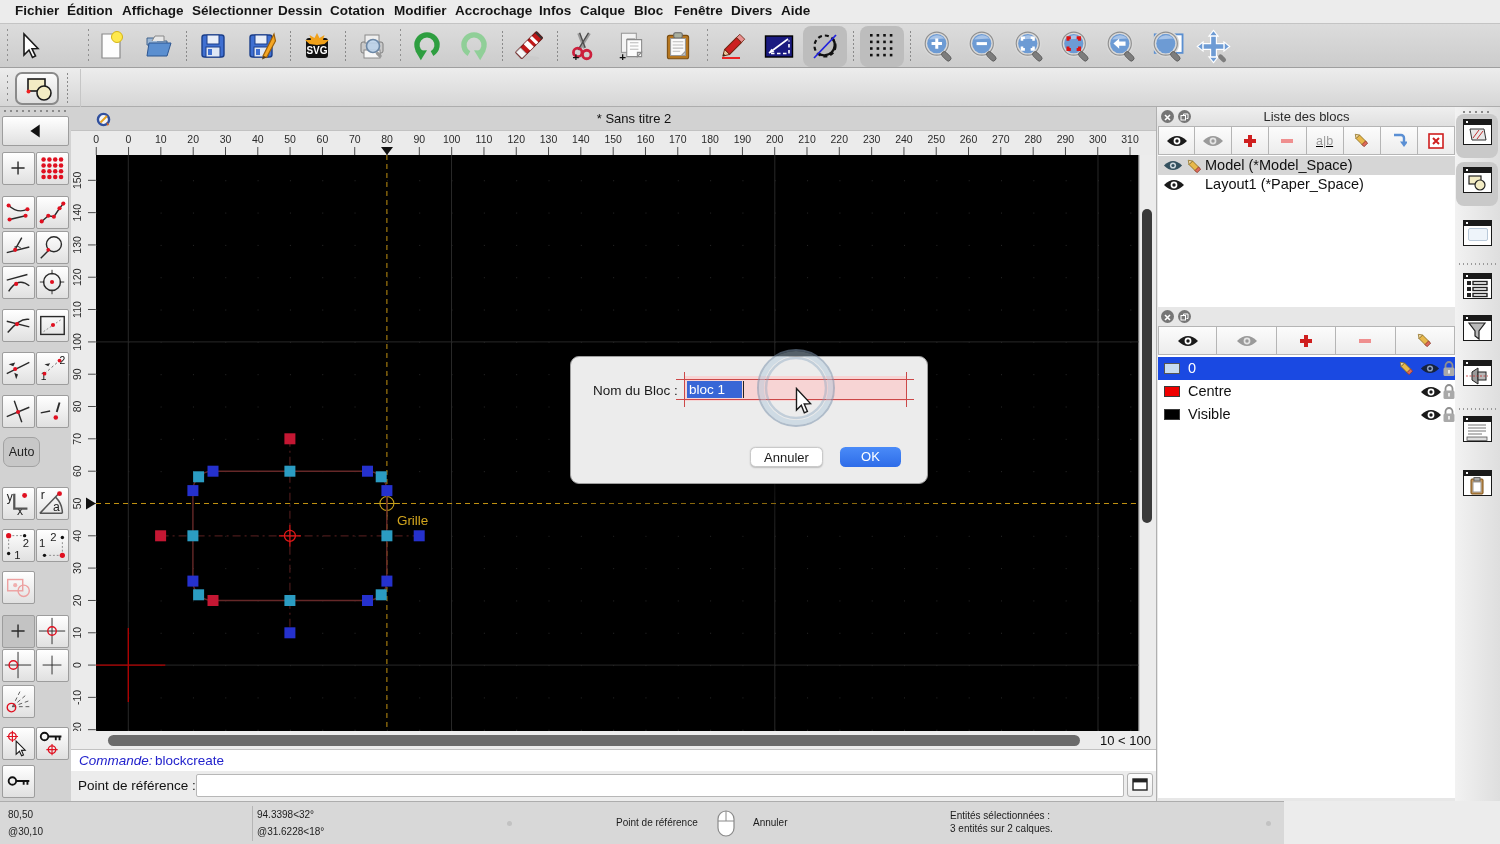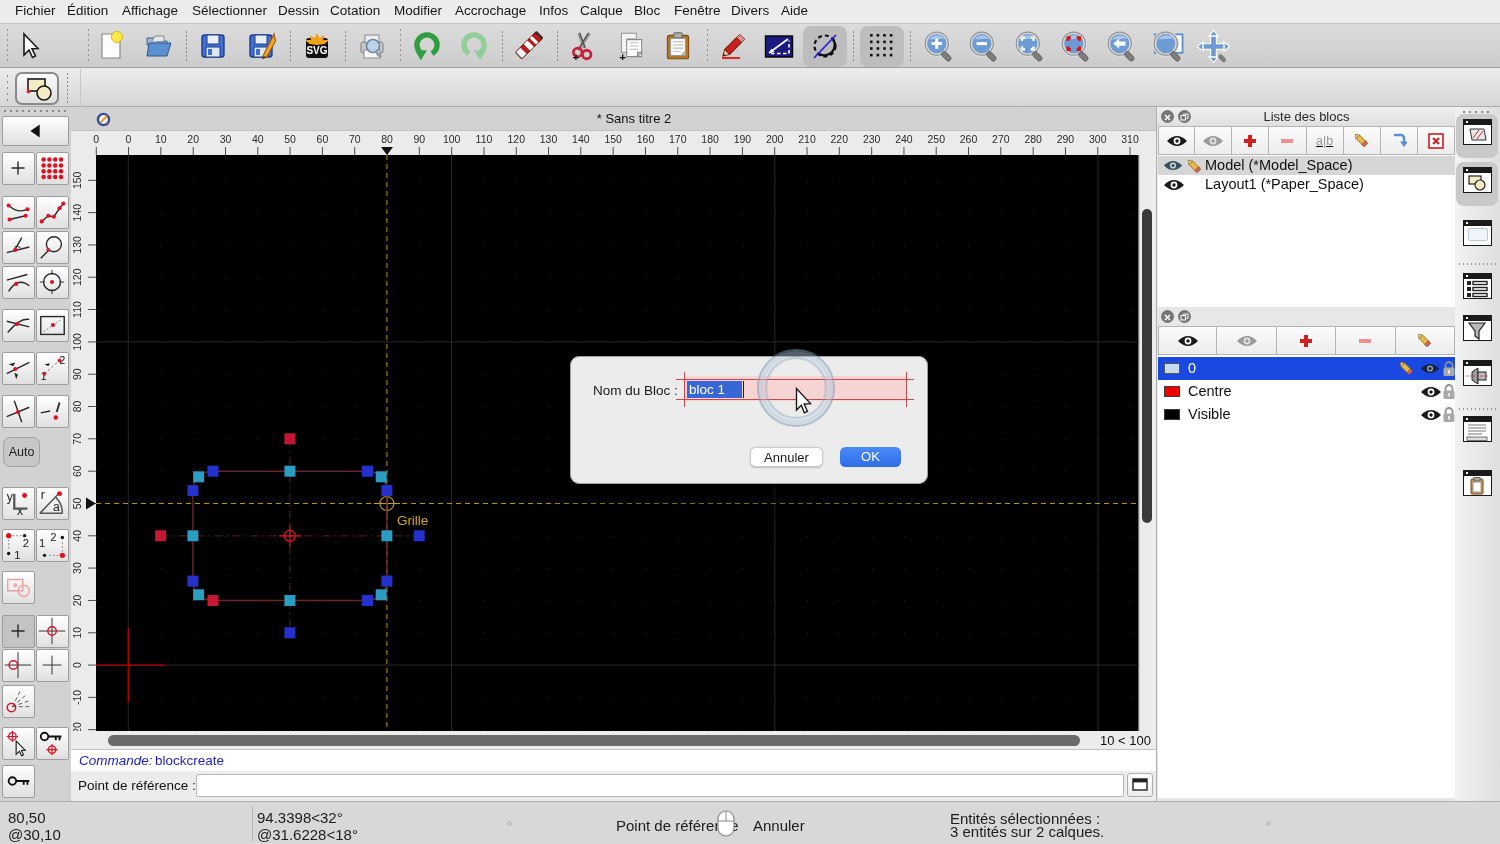--- a/index.html
+++ b/index.html
@@ -1,26 +1,26 @@
 <!DOCTYPE html>
 <html><head><meta charset="utf-8">
 <style>
 *{margin:0;padding:0;box-sizing:border-box;}
 html,body{width:1500px;height:844px;overflow:hidden;}
 body{font-family:"Liberation Sans",sans-serif;position:relative;background:#ececec;}
 .abs{position:absolute;}
 #menubar{left:0;top:0;width:1500px;height:23px;background:#ececec;font-size:13.5px;color:#151515;}
-#menubar span{position:absolute;top:3px;white-space:nowrap;}
+#menubar span{position:absolute;top:3px;white-space:nowrap;font-weight:bold;}
 #toolbar1{left:0;top:23px;width:1500px;height:45px;background:linear-gradient(#dcdcdc,#cccccc);border-bottom:1px solid #9f9f9f;border-top:1px solid #c4c4c4;}
 #toolbar2{left:0;top:69px;width:1500px;height:38px;background:linear-gradient(#ececec,#d6d6d6);border-bottom:1px solid #adadad;}
 #leftbar{left:0;top:107px;width:71px;height:694px;background:#d2d2d2;}
 .lbtn{position:absolute;background:linear-gradient(#ffffff,#e0e0e0);border:1px solid #9d9d9d;border-radius:2px;}
 .sep{position:absolute;width:1px;background-image:linear-gradient(#8a8a8a 2px, transparent 2px);background-size:1px 4px;}
 #tabbar{left:71px;top:107px;width:1085px;height:24px;background:#d2d2d2;border-bottom:1px solid #c2c2c2;}
-#statusbar{left:0;top:801px;width:1500px;height:43px;background:#d8d8d8;border-top:1px solid #adadad;font-size:15px;color:#1c1c1c;}
+#statusbar{left:0;top:801px;width:1284px;height:43px;background:#d8d8d8;border-top:1px solid #adadad;font-size:10px;color:#1c1c1c;}
 #cmdline{left:71px;top:748.5px;width:1085px;height:22px;background:#ffffff;border-top:1px solid #c2c2c2;font-size:13.5px;}
 #optrow{left:71px;top:770.5px;width:1085px;height:31px;background:#ececec;font-size:13.5px;color:#111;}
 #dock{left:1156px;top:107px;width:299px;height:694px;background:#e7e7e7;border-left:1px solid #b0b0b0;}
 #strip{left:1455px;top:107px;width:45px;height:694px;background:linear-gradient(90deg,#f2f2f2,#dedede);}
 .ptitle{position:absolute;width:299px;height:19px;background:linear-gradient(#efefef,#e0e0e0);font-size:13px;color:#2a2a2a;text-align:center;line-height:19px;}
 .circbtn{position:absolute;width:13px;height:13px;border-radius:50%;background:#767676;color:#fff;}
 .prow{position:absolute;display:flex;}
 .pbtn{height:100%;background:linear-gradient(#fcfcfc,#ececec);border:1px solid #b5b5b5;border-left:none;display:flex;align-items:center;justify-content:center;text-decoration:underline;}
 .pbtn:first-child{border-left:1px solid #b5b5b5;}
 .lrow{position:absolute;width:297px;font-size:14.5px;color:#101010;}

